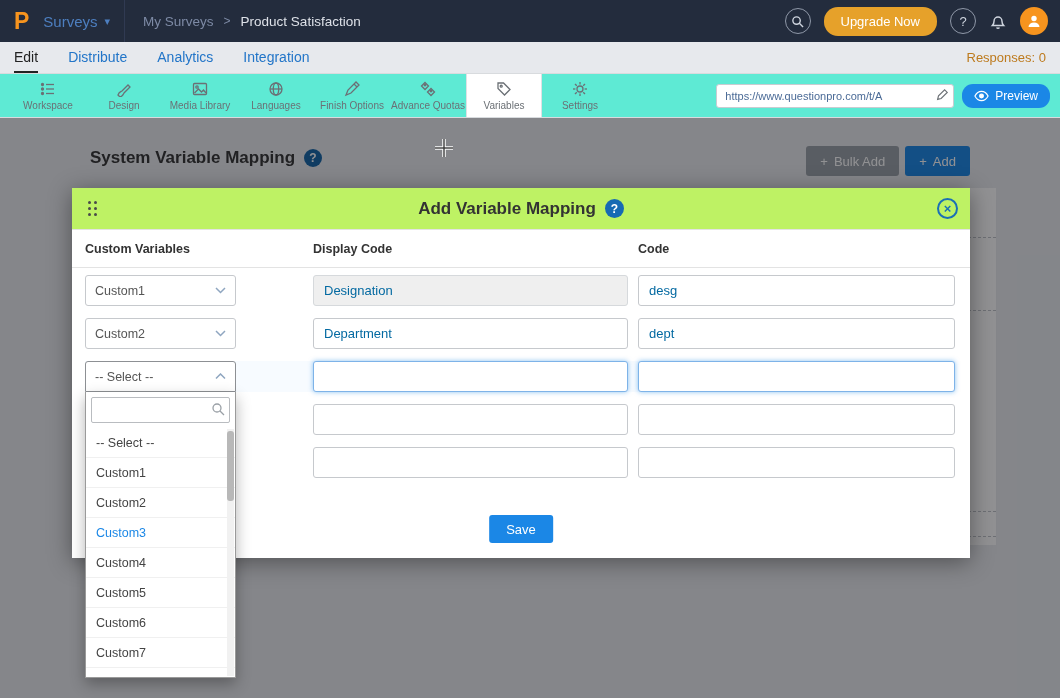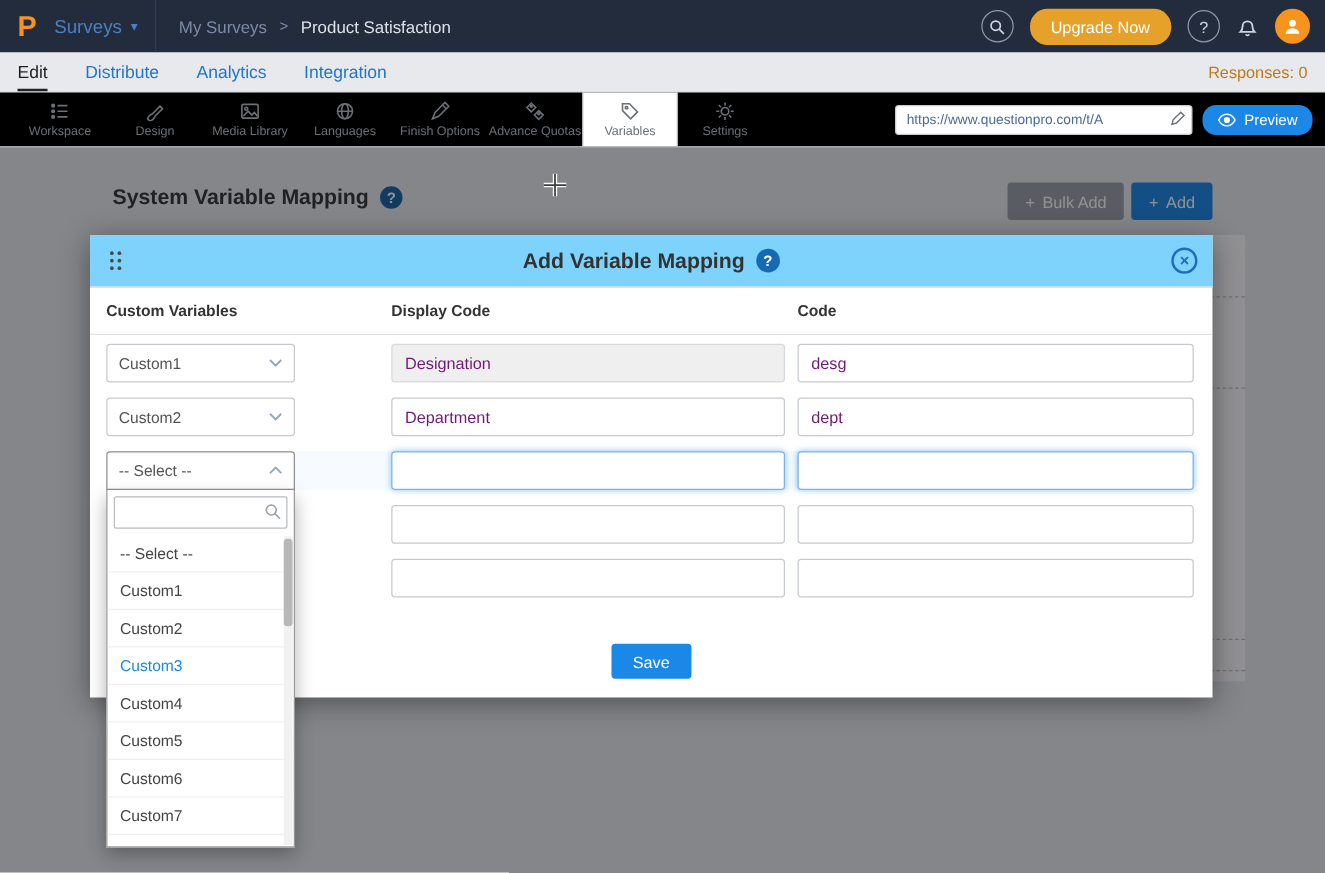--- a/index.html
+++ b/index.html
@@ -23,21 +23,21 @@
   .bell { color:#cfd5df; cursor:pointer; display:flex; }
   .avatar { width:28px; height:28px; border-radius:50%; background:#f7941e; display:flex; align-items:center; justify-content:center; cursor:pointer; }
 
   
   .navbar { position:absolute; top:42px; left:0; right:0; height:32px; background:#e7e9ed; border-bottom:1px solid #d8dbde; display:flex; align-items:stretch; padding:0 14px; z-index:6; }
   .nav-tab { font-size:14px; color:#2275c8; display:flex; align-items:center; margin-right:30px; cursor:pointer; border-bottom:2px solid transparent; }
   .nav-tab.active { color:#222; border-bottom-color:#222; }
   .responses { margin-left:auto; align-self:center; color:#bd7a1d; font-size:13px; }
 
   
-  .toolbar { position:absolute; top:74px; left:0; right:0; height:44px; background:#000000; border-bottom:1px solid #d8dbde; display:flex; align-items:stretch; padding-left:10px; z-index:6; }
+  .toolbar { position:absolute; top:74px; left:0; right:0; height:44px; background:#5eead4; border-bottom:1px solid #d8dbde; display:flex; align-items:stretch; padding-left:10px; z-index:6; }
   .tool-item { width:76px; display:flex; flex-direction:column; align-items:center; justify-content:center; gap:3px; color:#6b7075; font-size:10px; cursor:pointer; text-align:center; }
   .tool-item svg { flex:none; }
   .tool-item.active { background:#fff; border-left:1px solid #dfe1e4; border-right:1px solid #dfe1e4; }
   .toolbar-right { margin-left:auto; display:flex; align-items:center; gap:8px; padding-right:10px; }
   .url-wrap { position:relative; }
   .url-input { width:238px; height:24px; border:1px solid #c9ccd1; border-radius:3px; font-size:11px; color:#4a6a96; padding:0 24px 0 8px; background:#fff; font-family:"Liberation Sans", sans-serif; }
   .pencil { position:absolute; right:5px; top:4px; color:#6b7075; }
   .preview-btn { height:24px; background:#1b87e6; color:#fff; border:none; border-radius:11px; font-size:12px; display:flex; align-items:center; gap:6px; padding:0 12px; cursor:pointer; }
 
   
@@ -46,38 +46,38 @@
   .dashed { position:absolute; left:0; right:0; border-top:1px dashed #c0c4c9; }
   .page-heading { position:absolute; left:90px; top:30px; font-size:17px; font-weight:bold; color:#333; display:flex; align-items:center; gap:9px; }
   .help-circle { width:18px; height:18px; border-radius:50%; background:#1565a7; color:#fff; font-size:12px; font-weight:bold; display:flex; align-items:center; justify-content:center; cursor:pointer; }
   .page-actions { position:absolute; top:28px; right:90px; display:flex; gap:6px; }
   .btn-bulk { background:#9aa1a8; color:#fff; border:none; border-radius:3px; height:30px; padding:0 14px; font-size:13px; display:flex; align-items:center; gap:6px; cursor:pointer; }
   .btn-add { background:#1b87e6; color:#fff; border:none; border-radius:3px; height:30px; padding:0 14px; font-size:13px; display:flex; align-items:center; gap:6px; cursor:pointer; }
   .overlay { position:absolute; inset:0; background:rgba(10,12,16,0.45); }
 
   
   .modal { position:absolute; left:72px; top:188px; width:898px; height:370px; background:#fff; box-shadow:0 4px 22px rgba(0,0,0,0.4); z-index:10; }
-  .modal-header { position:relative; height:42px; background:#7dd3fc; border-bottom:1px solid #e3e3e3; display:flex; align-items:center; justify-content:center; }
+  .modal-header { position:relative; height:42px; background:#bef264; border-bottom:1px solid #e3e3e3; display:flex; align-items:center; justify-content:center; }
   .drag-handle { position:absolute; left:16px; top:13px; display:grid; grid-template-columns:3px 3px; gap:3px; cursor:move; }
   .drag-handle i { width:3px; height:3px; border-radius:50%; background:#4a4a4a; }
   .modal-title { font-size:17px; font-weight:bold; color:#333; }
   .modal-help { width:19px; height:19px; border-radius:50%; background:#166ab3; color:#fff; font-size:12px; font-weight:bold; display:flex; align-items:center; justify-content:center; margin-left:9px; cursor:pointer; }
   .modal-close { position:absolute; right:12px; top:10px; width:21px; height:21px; border:2px solid #1b6fb5; border-radius:50%; color:#1b6fb5; font-size:13px; font-weight:bold; display:flex; align-items:center; justify-content:center; cursor:pointer; line-height:1; }
 
   .col-headers { position:absolute; top:42px; left:0; right:0; height:38px; border-bottom:1px solid #e3e3e3; display:flex; align-items:center; font-size:12.5px; font-weight:bold; color:#333; }
   .mrow { position:absolute; left:13px; display:flex; height:31px; }
   .c1 { width:151px; }
   .c2 { width:315px; margin-left:77px; }
   .c3 { width:317px; margin-left:10px; }
   .hc1 { width:151px; margin-left:13px; }
 
   .select { height:31px; border:1px solid #c6c9cd; border-radius:3px; background:#fff; display:flex; align-items:center; justify-content:space-between; padding:0 9px; font-size:12.5px; color:#555; cursor:pointer; }
   .select .chev { color:#8fa6c0; display:flex; }
   .select.open { border-color:#8d9094; border-radius:3px 3px 0 0; }
-  .txt-input { height:31px; width:100%; border:1px solid #c6c9cd; border-radius:3px; padding:0 10px; font-size:13px; color:#701a75; background:#fff; font-family:"Liberation Sans", sans-serif; }
+  .txt-input { height:31px; width:100%; border:1px solid #c6c9cd; border-radius:3px; padding:0 10px; font-size:13px; color:#0369a1; background:#fff; font-family:"Liberation Sans", sans-serif; }
   .txt-input.readonly { background:#efefef; border-color:#d6d9dc; }
   .txt-input.focus-glow { border-color:#7eb3e8; box-shadow:0 0 5px rgba(27,135,230,0.5); }
   .row-active { background:#f7fbff; }
 
   .dd-panel { position:absolute; left:13px; top:204px; width:151px; height:286px; background:#fff; border:1px solid #9a9a9a; border-top:none; box-shadow:0 6px 14px rgba(0,0,0,0.3); z-index:12; overflow:hidden; }
   .dd-search { position:relative; margin:5px; }
   .dd-search input { width:100%; height:26px; border:1px solid #b9bcc0; border-radius:2px; padding:0 24px 0 7px; font-size:12px; font-family:"Liberation Sans", sans-serif; }
   .dd-search .mag { position:absolute; right:5px; top:5px; color:#9aa0a6; }
   .dd-option { height:30px; display:flex; align-items:center; padding:0 10px; font-size:12.5px; color:#444; border-bottom:1px solid #f0f0f0; cursor:pointer; }
   .dd-option.highlight { color:#1b87e6; }

